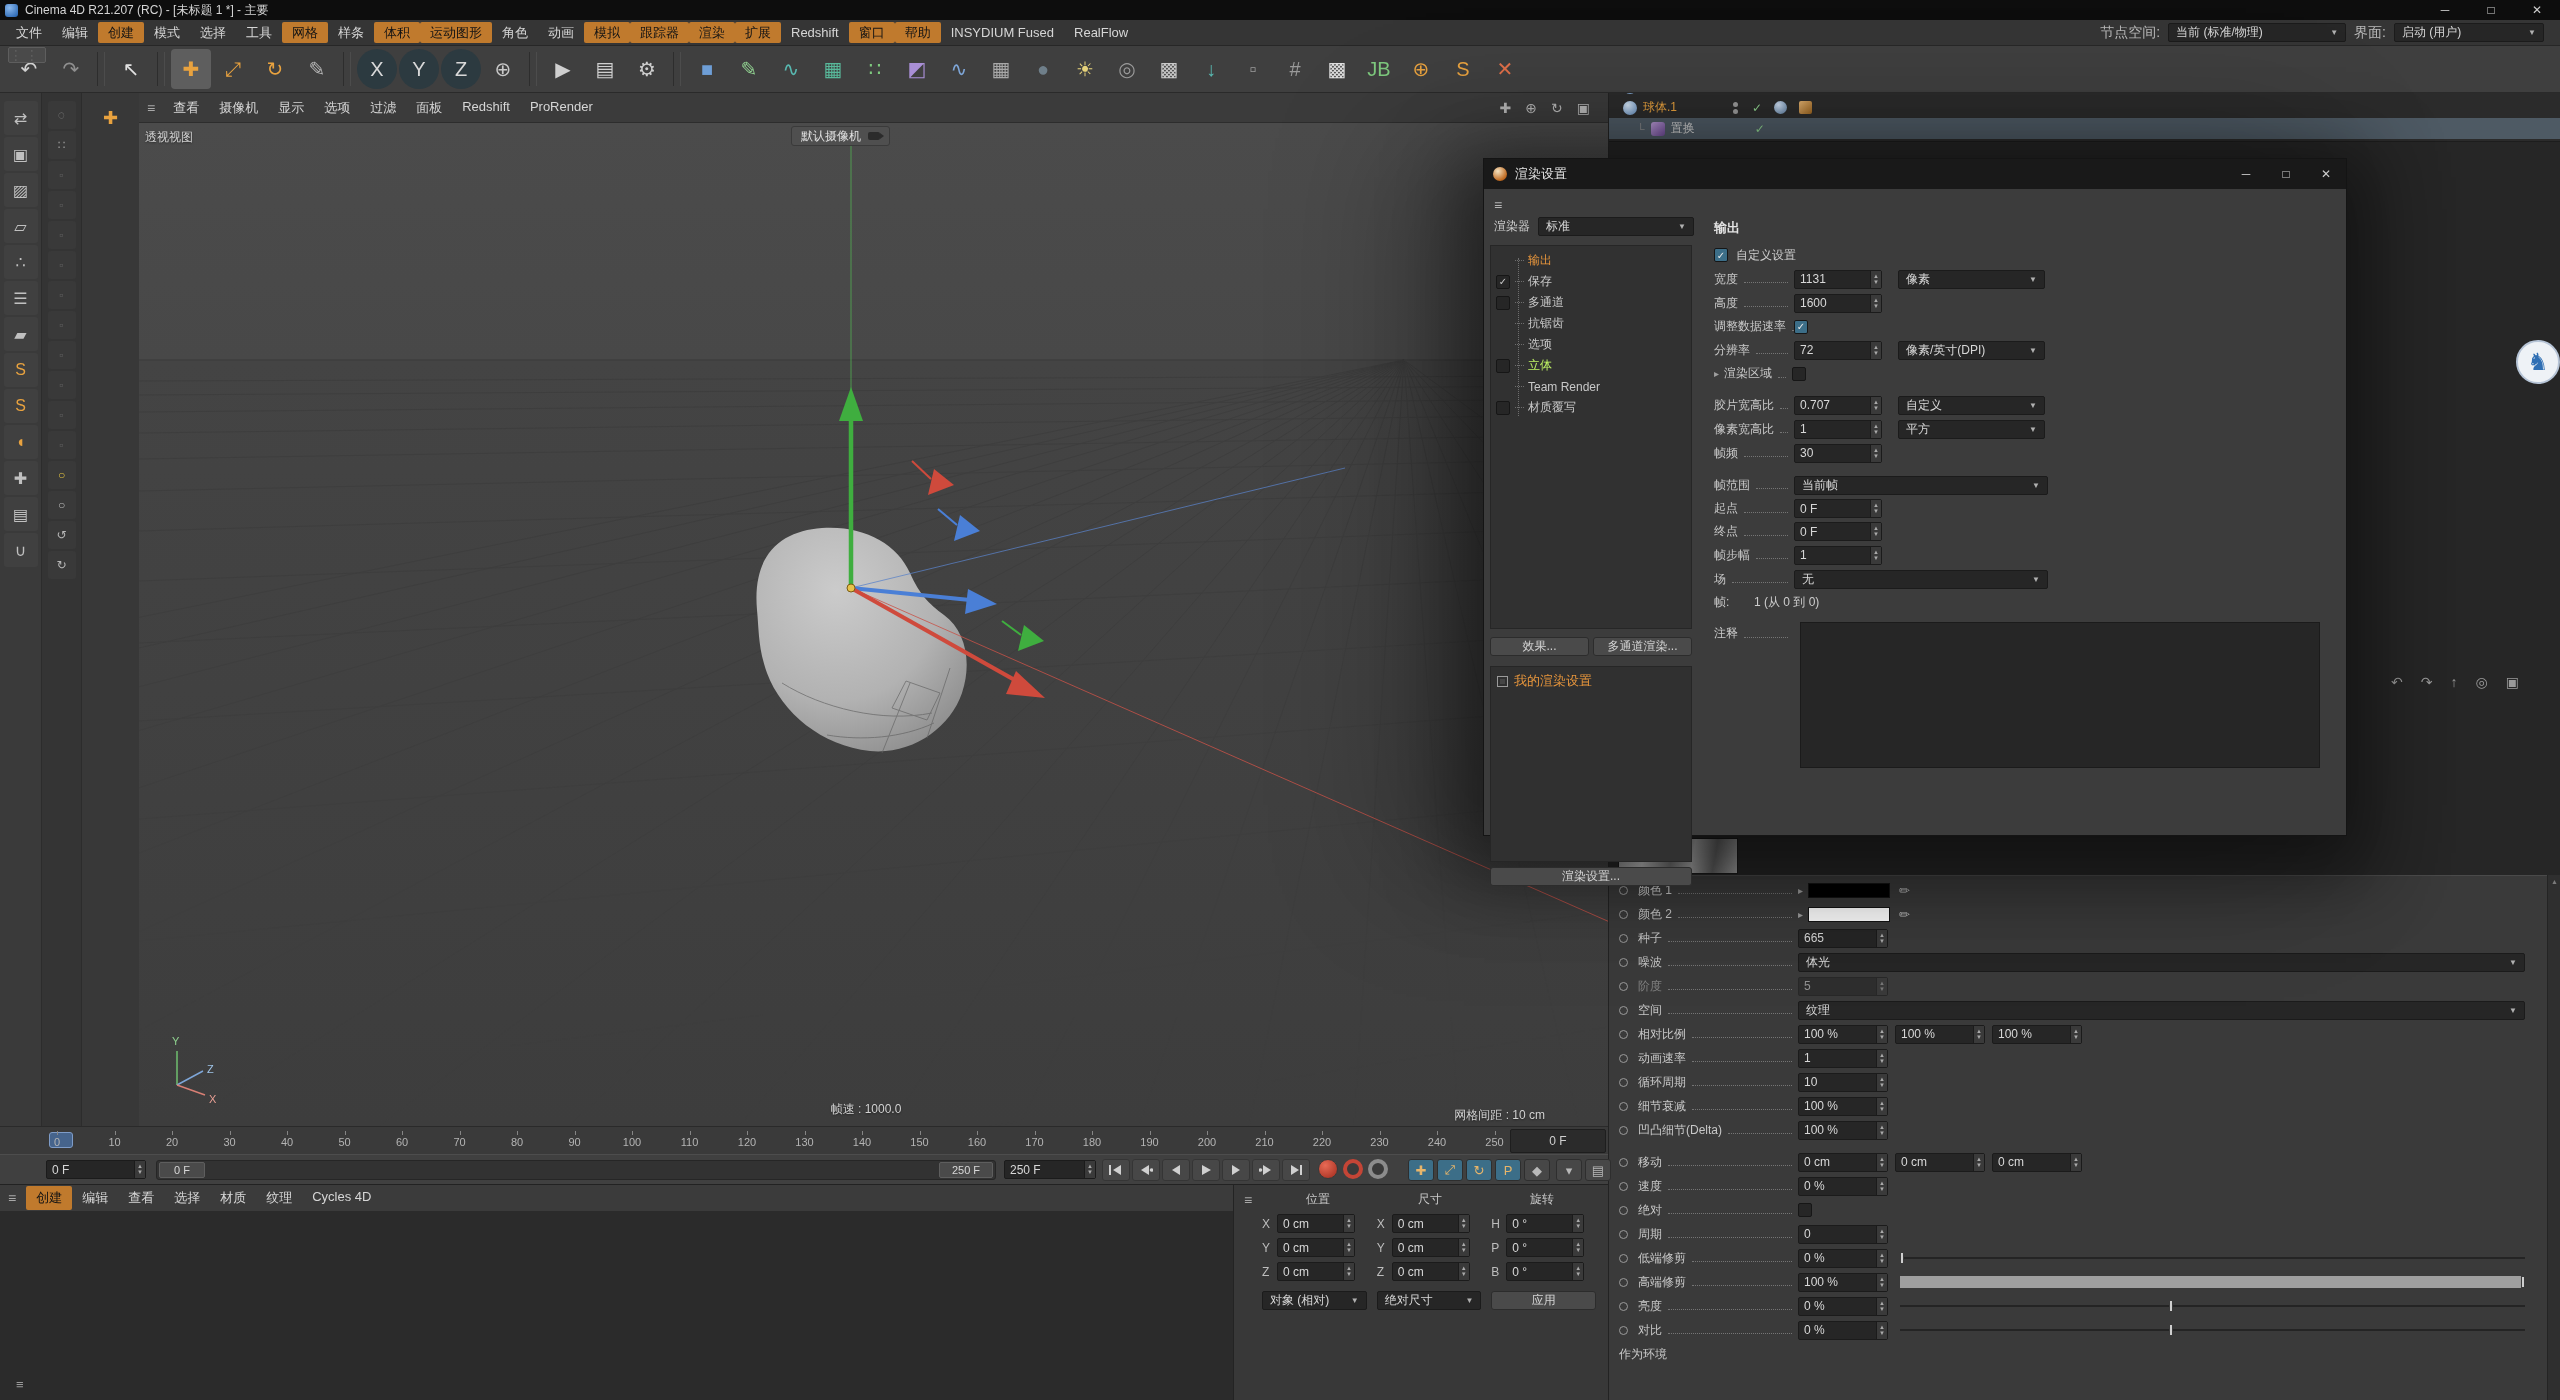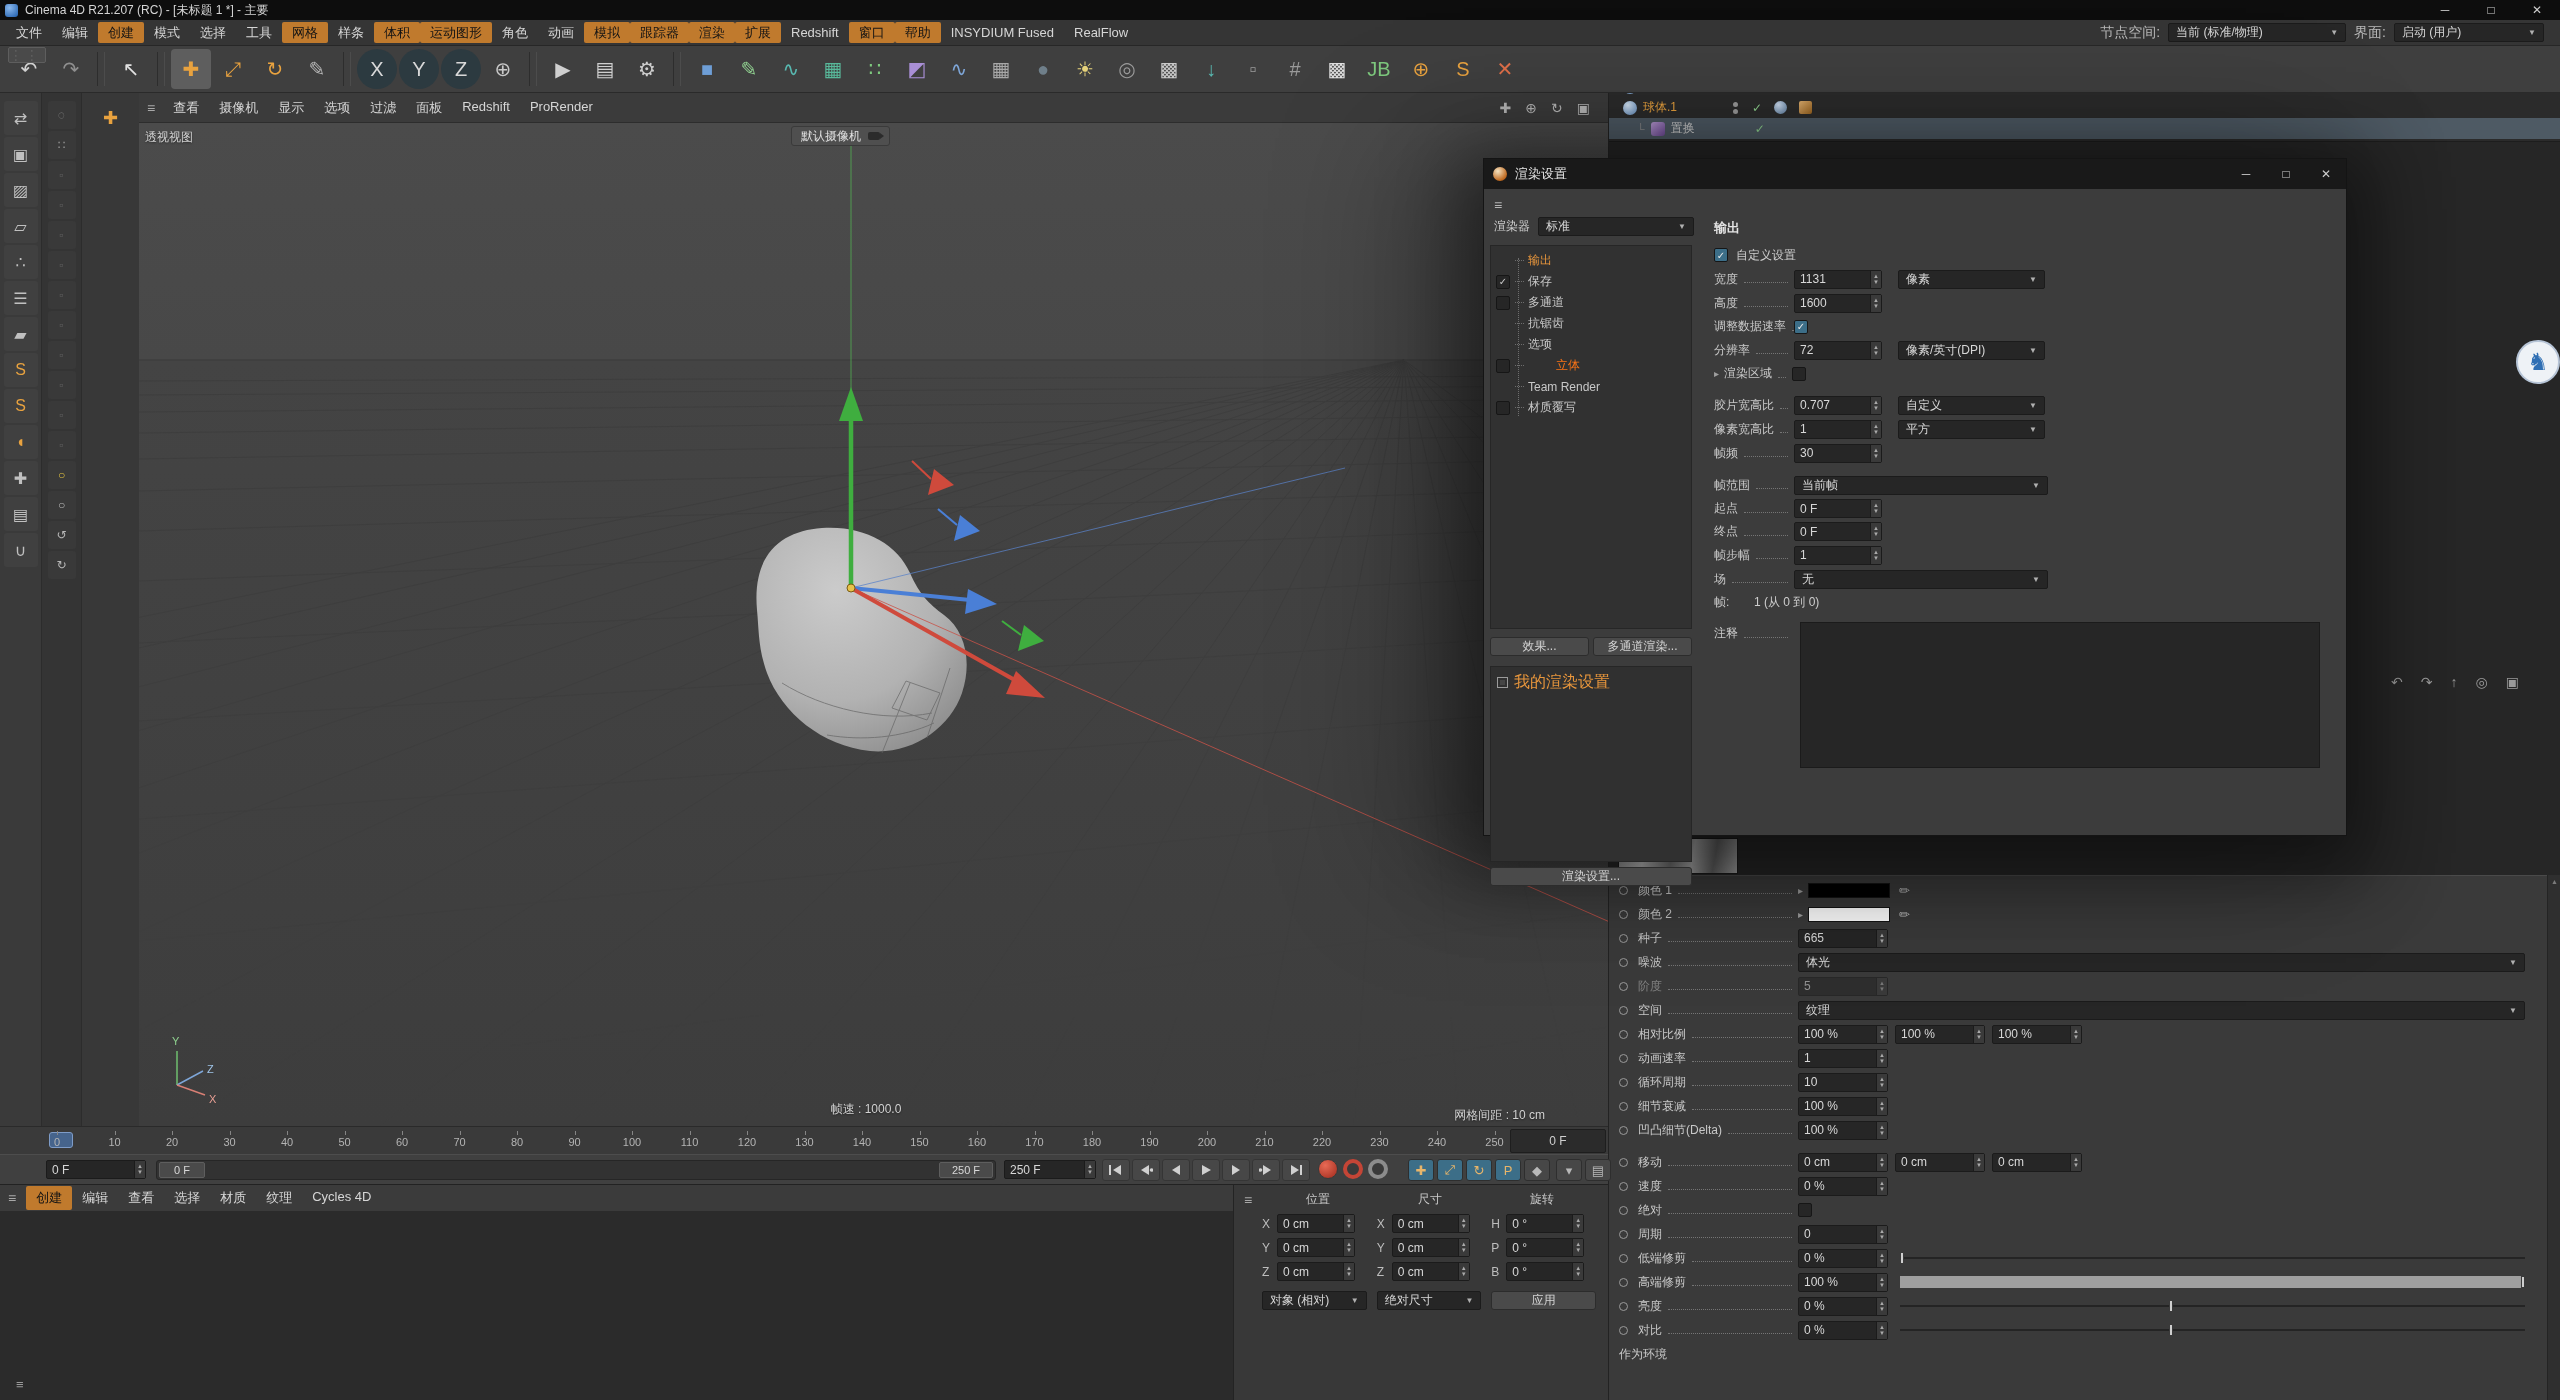--- a/index.html
+++ b/index.html
@@ -1169,41 +1169,41 @@
           <span class="lab" style="color: rgb(200, 200, 200);">抗锯齿</span>
         </div>
           <div class="rsrow">
           <span class="cbx" style="visibility: hidden; color: rgb(200, 200, 200);"></span>
           <span class="tree"></span>
           <span class="lab" style="color: rgb(200, 200, 200);">选项</span>
         </div>
           <div class="rsrow">
           <span class="cbx" style="visibility: visible; color: rgb(200, 200, 200);"></span>
           <span class="tree"></span>
-          <span class="lab" style="color: #f97316; margin-left: 28px;">立体</span>
+          <span class="lab" style="color: #bef264;">立体</span>
         </div>
           <div class="rsrow">
           <span class="cbx" style="visibility: hidden; color: rgb(200, 200, 200);"></span>
           <span class="tree"></span>
           <span class="lab" style="color: rgb(200, 200, 200);">Team Render</span>
         </div>
           <div class="rsrow">
           <span class="cbx" style="visibility: visible; color: rgb(200, 200, 200);"></span>
           <span class="tree"></span>
           <span class="lab" style="color: rgb(200, 200, 200);">材质覆写</span>
         </div>
         </div>
       <div id="rsbtns">
         <span class="btn">效果...</span>
         <span class="btn">多通道渲染...</span>
       </div>
       <div id="rspresets">
         <div class="prerow">
           <span class="cornerico"></span>
-          <span style="color:#E8963C;font-size:16px">我的渲染设置</span>
+          <span style="color:#E8963C;font-size:13px">我的渲染设置</span>
         </div>
       </div>
       <span class="btn" id="rssetbtn">渲染设置...</span>
     </div>
 
     <div id="rsright">
       <h3>输出</h3>
       <div class="drow">
         <span class="cbx on">✓</span>
         <span class="val" style="margin-left:8px">自定义设置</span>

